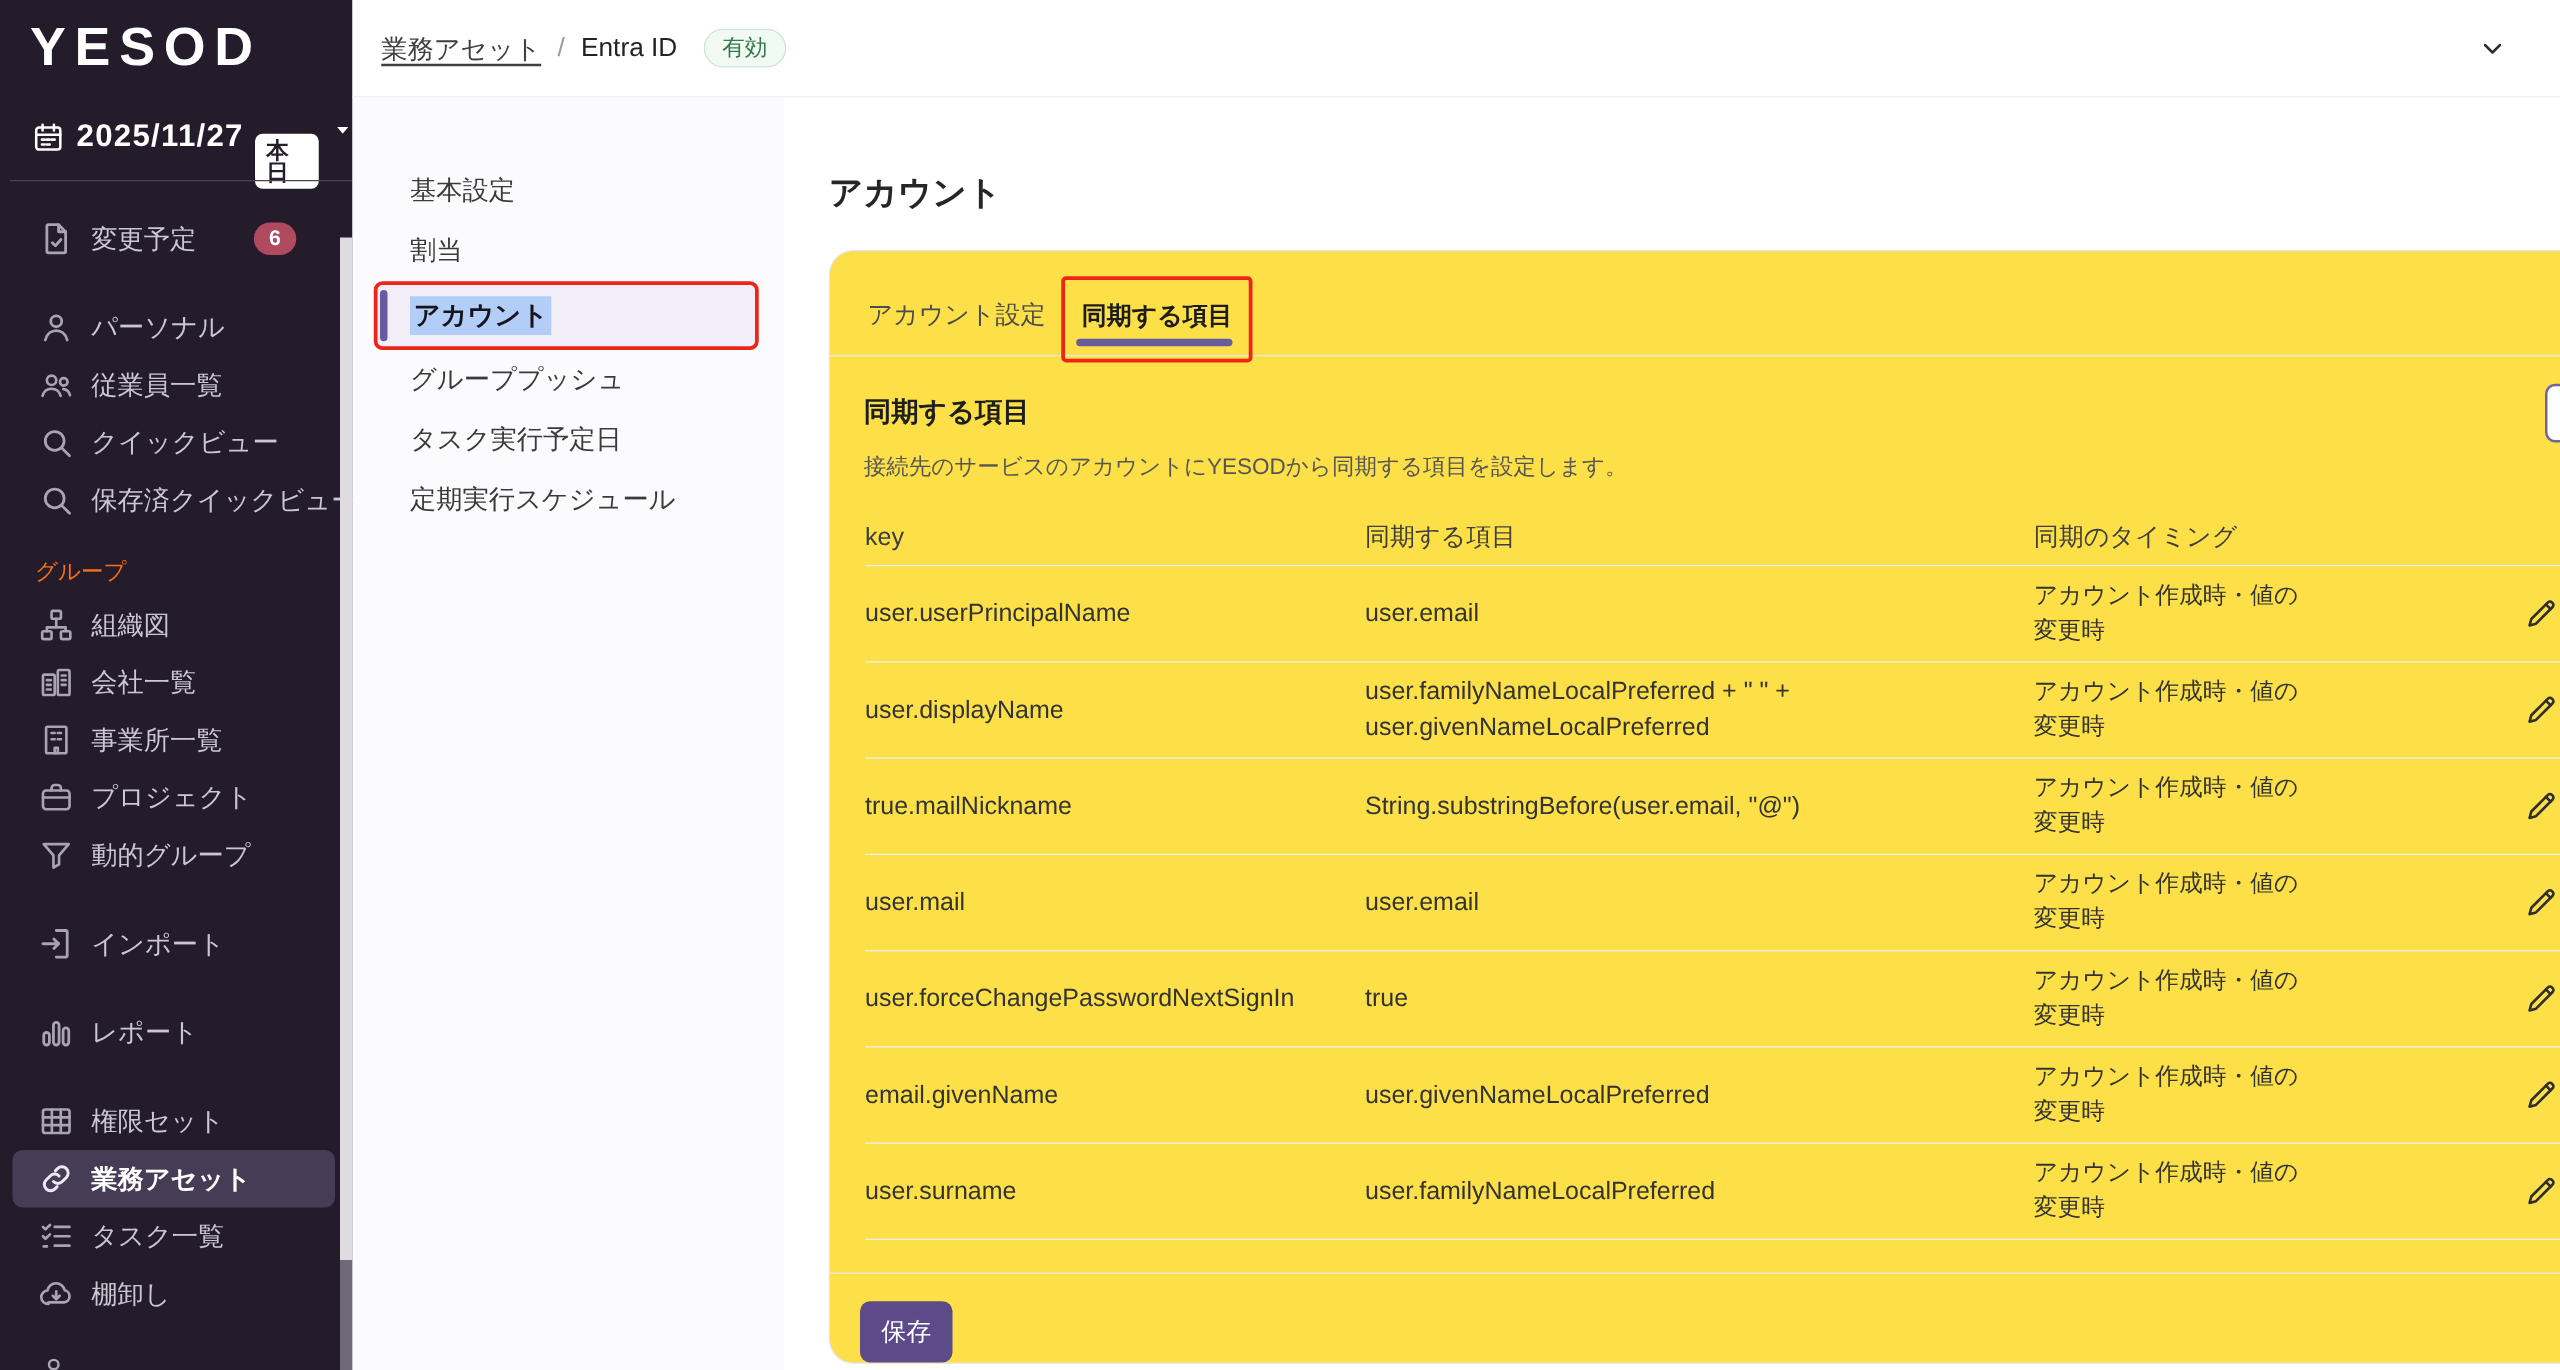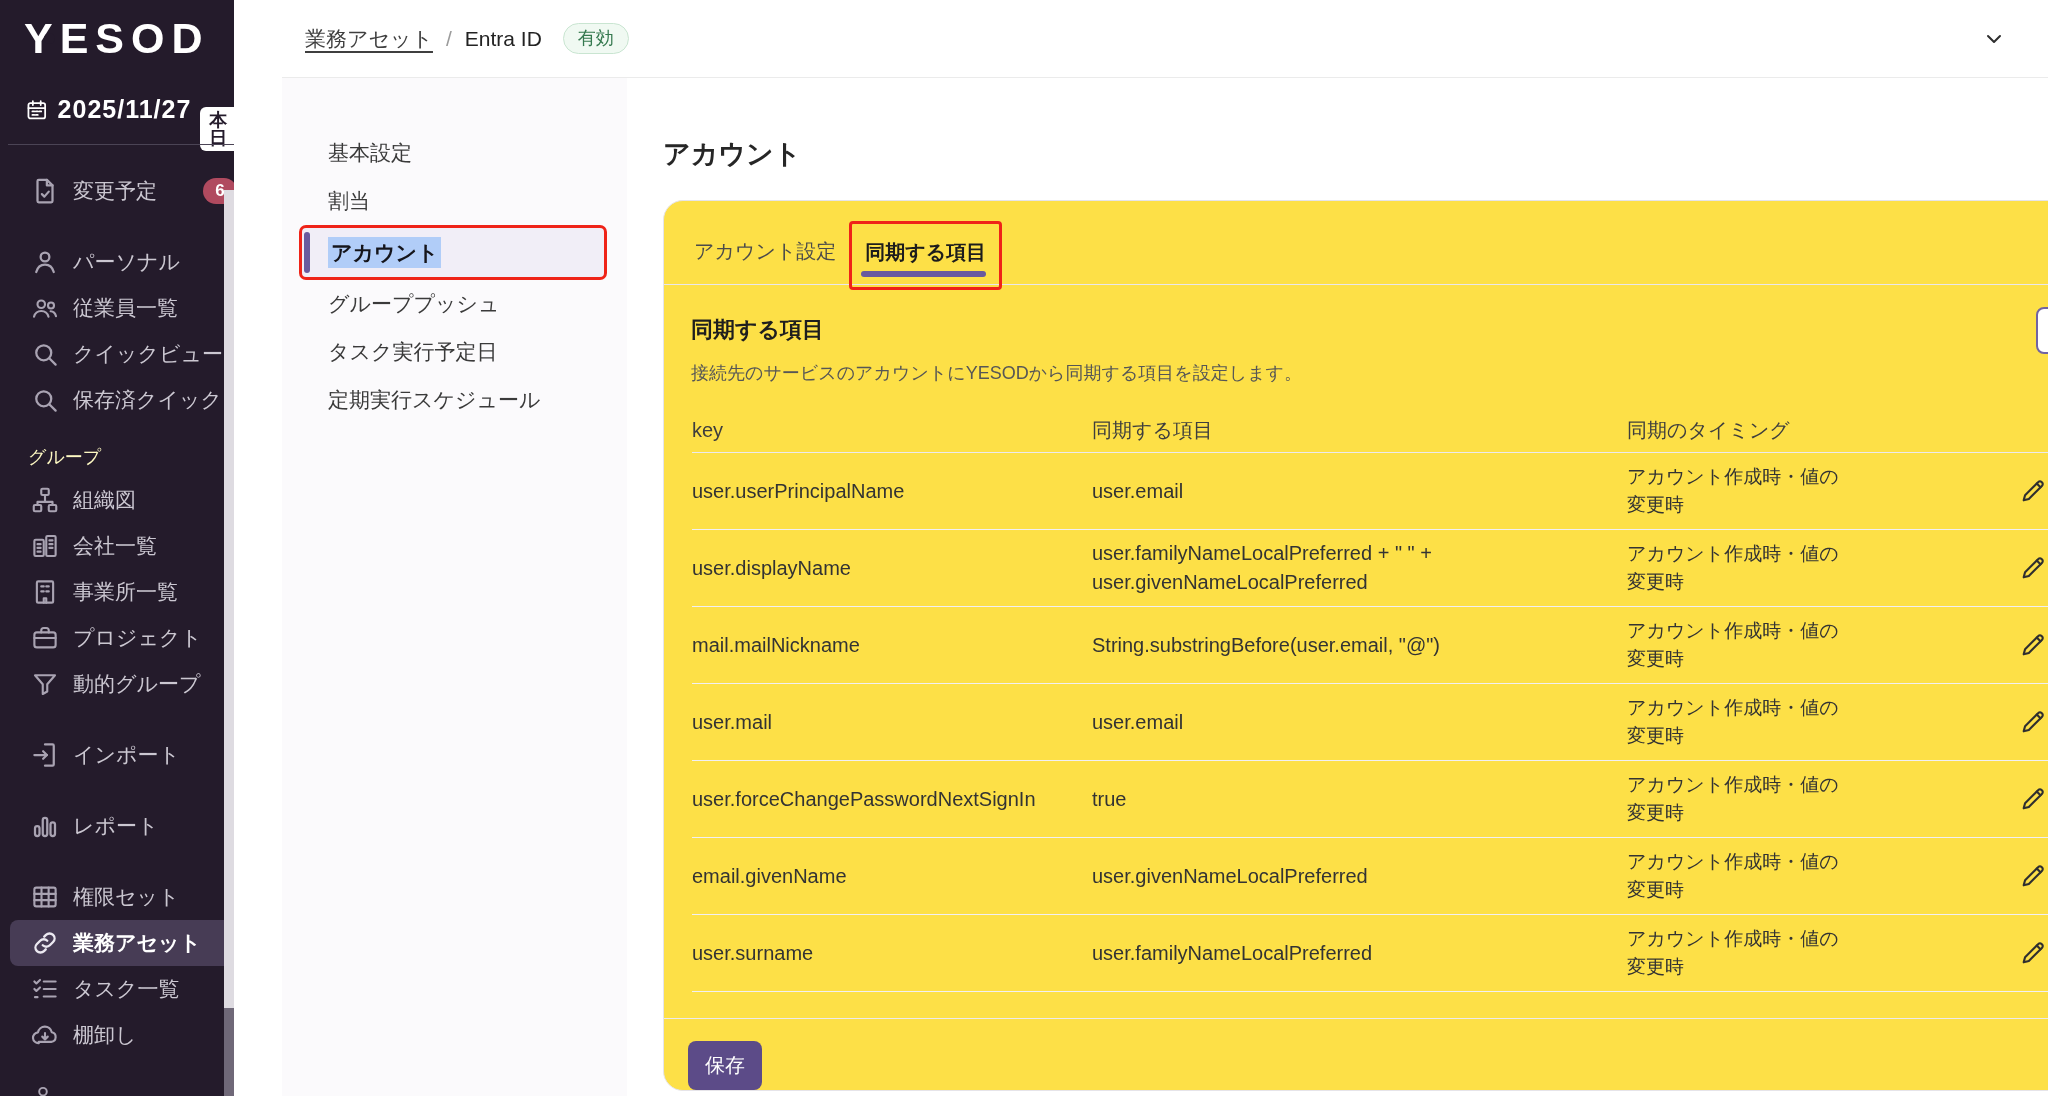--- a/index.html
+++ b/index.html
@@ -6,21 +6,21 @@
   html,body { margin:0; padding:0; }
   body {
     font-family: "Liberation Sans", "DejaVu Sans", sans-serif;
     background:#ffffff;
     width:2048px; height:1096px; overflow:hidden; position:relative;
   }
   svg { width:100%; height:100%; display:block; }
 
   
   .sidebar {
-    position:absolute; left:0; top:0; width:234px; height:1096px;
+    position:absolute; left:0; top:0; width:282px; height:1096px;
     background:#241B2B; color:#CBC7D1; overflow:hidden;
   }
   .logo-row { position:absolute; left:24px; top:14px; height:48px; display:flex; align-items:center; }
   .logo-text {
     font-size:43px; font-weight:800; letter-spacing:7px; color:#ffffff; position:relative; line-height:1;
   }
   .logo-dot { position:absolute; left:20px; top:16px; width:11px; height:11px; border-radius:50%; background:#241B2B; }
   .date-row { position:absolute; left:25px; top:95px; display:flex; align-items:flex-start; gap:9px; color:#fff; }
   .cal-icon { width:30px; height:30px; color:#ffffff; }
   .date-text { font-size:25px; font-weight:700; letter-spacing:1px; }
@@ -30,21 +30,21 @@
 
   .nav { position:absolute; top:168px; left:0; width:282px; }
   .nav-item { display:flex; align-items:center; height:46px; padding-left:30px; gap:13px; font-size:21px; color:#CBC7D1; cursor:pointer; }
   .nav-item.gap { margin-bottom:25px; }
   .nav-item.selected { background:#473C55; border-radius:8px; margin-left:10px; margin-right:14px; padding-left:20px; color:#ffffff; font-weight:700; }
   .nav-icon { width:30px; height:30px; flex:none; color:#A9A3B2; }
   .nav-item.selected .nav-icon { color:#ECE9F1; }
   .nav-label { white-space:nowrap; }
   .nav-badge { margin-left:auto; margin-right:45px; background:#B04A5F; color:#fff; font-size:17px; font-weight:700;
     min-width:34px; height:26px; border-radius:13px; display:flex; align-items:center; justify-content:center; padding:0 6px; }
-  .section-label { height:40px; margin-top:14px; display:flex; align-items:center; padding-left:28px; font-size:18px; color:#fef9c3; }
+  .section-label { height:40px; margin-top:14px; display:flex; align-items:center; padding-left:28px; font-size:18px; color:#f97316; }
   .peek-icon { position:absolute; left:30px; top:1083px; width:26px; height:26px; color:#A9A3B2; }
 
   .sb-scroll-track { position:absolute; right:0; top:190px; bottom:0; width:10px; background:#DEDBE1; }
   .sb-scroll-thumb { position:absolute; right:0; top:1008px; height:88px; width:10px; background:#6F6878; }
 
   
   .header {
     position:absolute; left:282px; top:0; width:1766px; height:78px; background:#ffffff;
     border-bottom:1px solid #EBEBEB; display:flex; align-items:center; padding:0 42px 0 23px;
   }
@@ -418,21 +418,21 @@
                     <path d="M4 20l1.2-4.4L16.6 4.2a1.9 1.9 0 0 1 2.7 0l.5.5a1.9 1.9 0 0 1 0 2.7L8.4 18.8z"></path>
                     <path d="M15.2 5.6l3.2 3.2"></path>
                   </svg></span></button>
               <button class="icon-btn trash"><span><svg viewBox="0 0 24 24" fill="none" stroke="currentColor" stroke-width="1.8" stroke-linecap="round" stroke-linejoin="round">
                     <path d="M4.5 6.5h15M9.5 6.5v-2h5v2M6.5 6.5l1 14h9l1-14"></path>
                     <path d="M10.2 10.5v6.5M13.8 10.5v6.5"></path>
                   </svg></span></button>
             </div>
           </div>
           <div class="trow">
-            <div class="td">mail.mailNickname</div>
+            <div class="td">true.mailNickname</div>
             <div class="td">String.substringBefore(user.email, "@")</div>
             <div class="td timing">アカウント作成時・値の変更時</div>
             <div class="td actions">
               <button class="icon-btn pencil"><span><svg viewBox="0 0 24 24" fill="none" stroke="currentColor" stroke-width="1.8" stroke-linecap="round" stroke-linejoin="round">
                     <path d="M4 20l1.2-4.4L16.6 4.2a1.9 1.9 0 0 1 2.7 0l.5.5a1.9 1.9 0 0 1 0 2.7L8.4 18.8z"></path>
                     <path d="M15.2 5.6l3.2 3.2"></path>
                   </svg></span></button>
               <button class="icon-btn trash"><span><svg viewBox="0 0 24 24" fill="none" stroke="currentColor" stroke-width="1.8" stroke-linecap="round" stroke-linejoin="round">
                     <path d="M4.5 6.5h15M9.5 6.5v-2h5v2M6.5 6.5l1 14h9l1-14"></path>
                     <path d="M10.2 10.5v6.5M13.8 10.5v6.5"></path>

